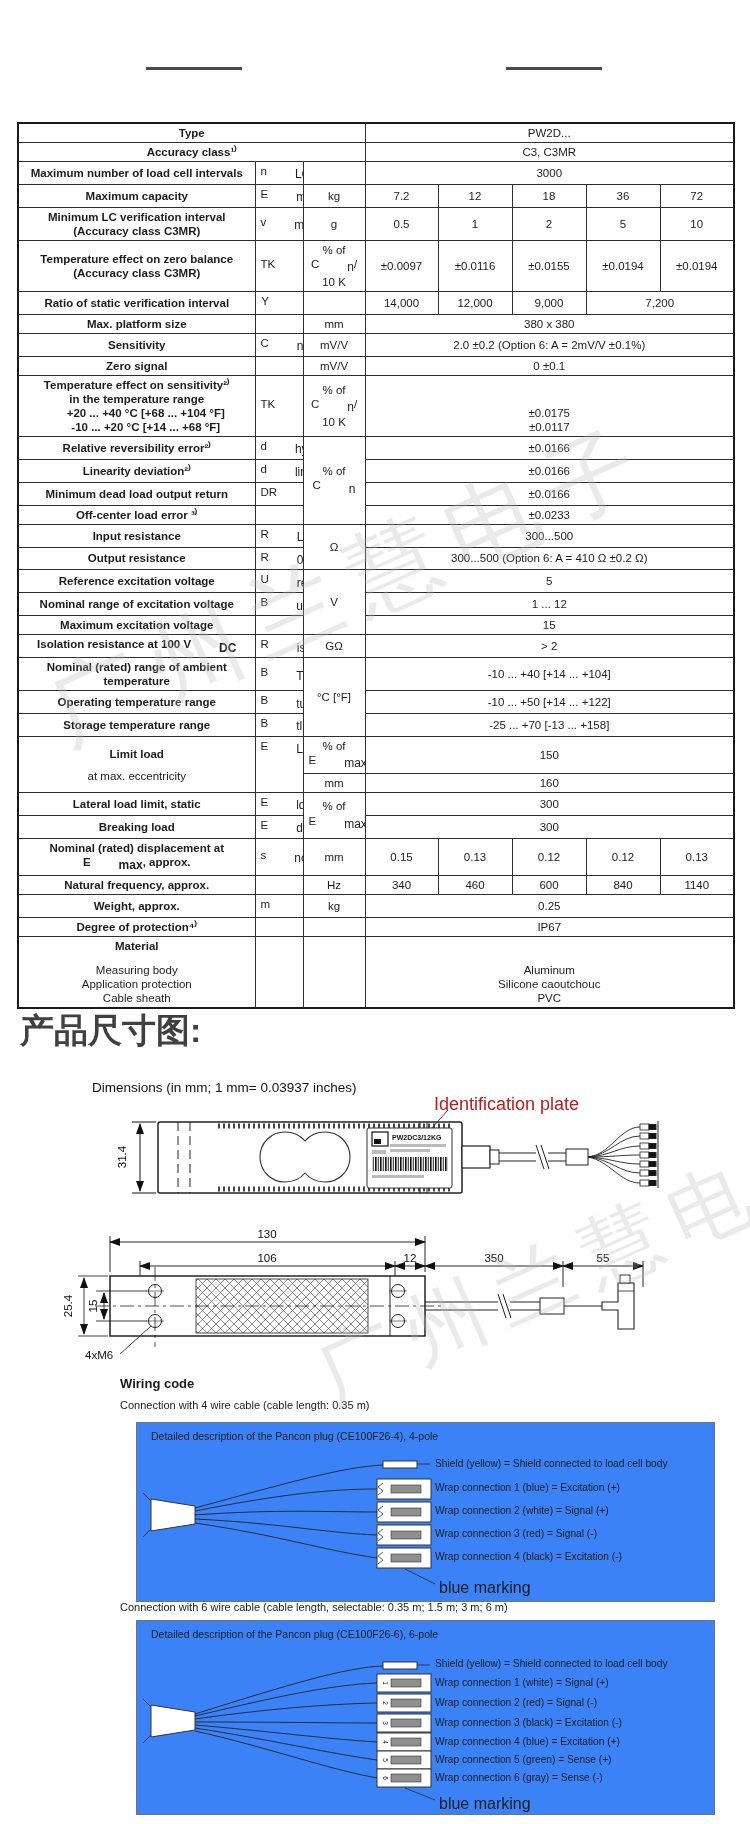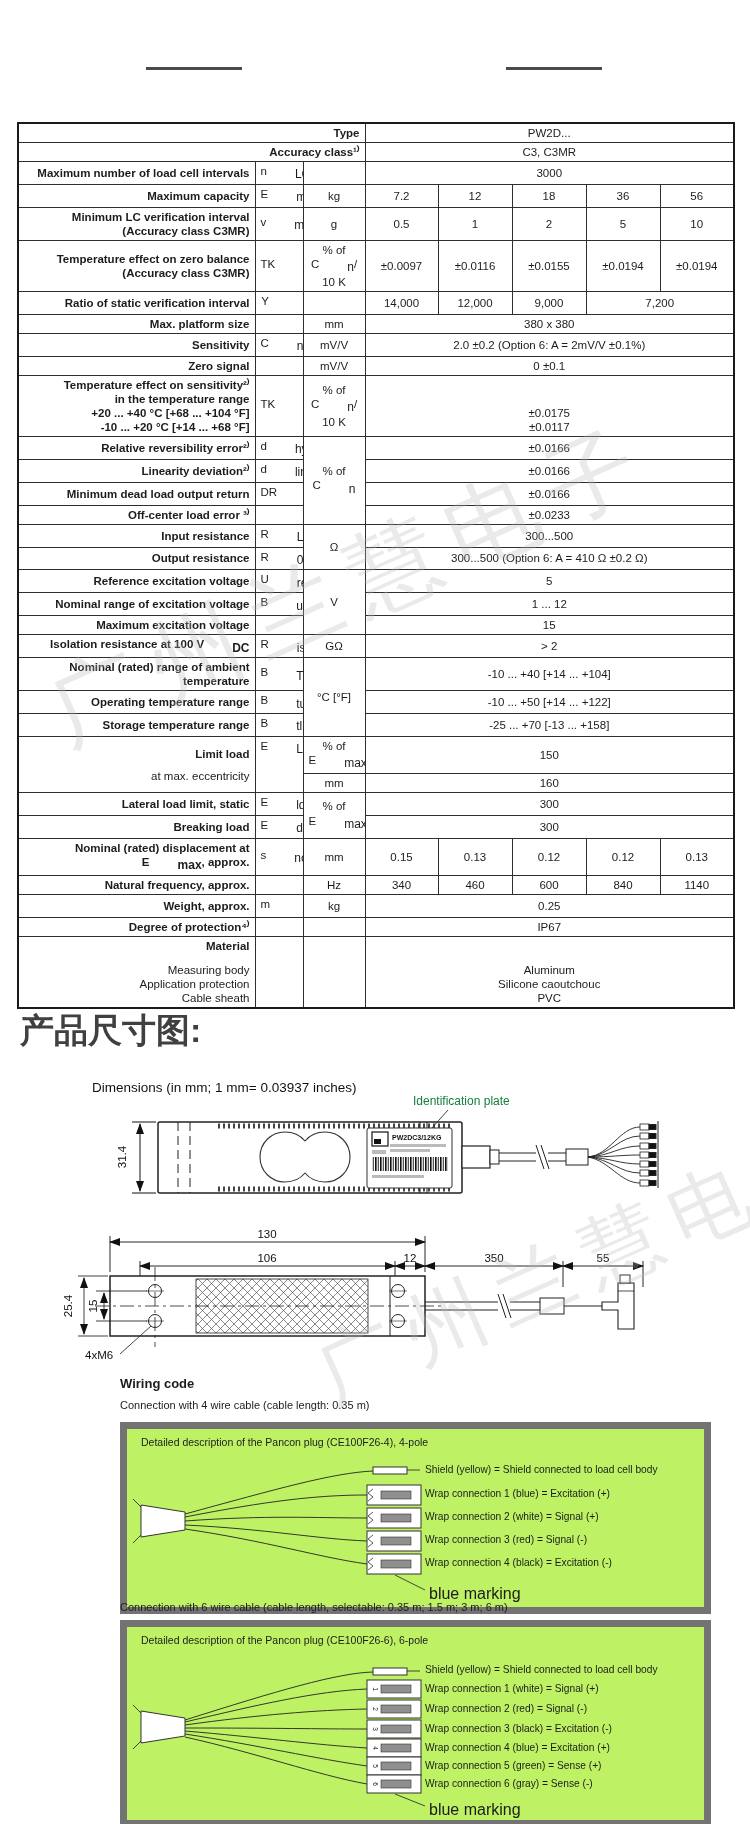--- a/index.html
+++ b/index.html
@@ -9,37 +9,37 @@
   .hdr{position:absolute;top:22px;left:0;width:750px;text-align:center;}
   .hdr-title{font-size:58px;font-weight:bold;color:#252525;letter-spacing:6px;line-height:1.1;}
   .hdr-sub{font-size:19px;color:#b9b9b9;letter-spacing:2px;margin-top:2px;}
   .hdr-line{position:absolute;top:67px;width:96px;border-top:3px solid #4a4a4a;}
   .hdr-line.l{left:146px;} .hdr-line.r{right:148px;}
   
   table.spec{position:absolute;top:122px;left:17px;width:716px;border-collapse:collapse;
              table-layout:fixed;border:2px solid #1a1a1a;}
   table.spec td{border:1px solid #2e2e2e;padding:2px 5px;font-size:11.5px;line-height:1.22;
                 vertical-align:middle;overflow:hidden;}
-  td.lb{font-weight:bold;text-align:right;}
+  td.lb{font-weight:bold;text-align:center;}
   td.sy,td.un,td.vl{text-align:center;}
   sub.s{font-size:12px;padding-left:28px;}
   .indent{padding-left:18px;font-weight:bold;}
   .plain{font-weight:normal;}
   .matsub{font-weight:normal;}
   
   .sec2{position:absolute;top:1008px;left:20px;font-size:34px;font-weight:bold;color:#404040;}
   .dimnote{position:absolute;top:1080px;left:92px;font-size:13.5px;color:#111;}
-  .idplate-label{position:absolute;top:1094px;left:413px;font-size:12px;color:#15803d;}
+  .idplate-label{position:absolute;top:1094px;left:434px;font-size:18px;color:#b91c1c;}
   svg{position:absolute;left:0;}
   .dimtxt{font-size:11.5px;fill:#111;}
   .platetxt{font-size:7px;font-weight:bold;fill:#111;}
   
   .wiring-head{position:absolute;top:1376px;left:120px;font-size:13px;font-weight:bold;}
   .wire-intro{position:absolute;left:120px;font-size:11px;}
-  .wbox{position:absolute;left:120px;width:577px;border:7px solid #737373;background:#bef264;}
+  .wbox{position:absolute;left:136px;width:577px;border:1px solid #737373;background:#3b82f6;}
   .wbox-title{position:absolute;top:7px;left:14px;font-size:10.5px;}
   .wlab{position:absolute;left:298px;font-size:10.2px;white-space:nowrap;}
   .bluelab{position:absolute;font-size:16px;}
   .pindigit{font-size:6.5px;fill:#111;}
   
   .wm{position:absolute;font-size:92px;color:rgba(185,185,185,0.30);letter-spacing:16px;
       transform:rotate(-24deg);transform-origin:left top;white-space:nowrap;pointer-events:none;z-index:6;}
 </style>
 </head>
 <body>
@@ -79,21 +79,21 @@
       <td class="vl" colspan="5">3000</td>
         </tr>
     <tr>
           <td class="lb">Maximum capacity</td>
       <td class="sy"><span>E</span><sub class="s">max</sub></td>
       <td class="un">kg</td>
       <td class="vl">7.2</td>
           <td class="vl">12</td>
       <td class="vl">18</td>
           <td class="vl">36</td>
-      <td class="vl">56</td>
+      <td class="vl">72</td>
         </tr>
     <tr>
           <td class="lb">Minimum LC verification interval (Accuracy class C3MR)</td>
       <td class="sy"><span>v</span><sub class="s">min</sub></td>
       <td class="un">g</td>
       <td class="vl">0.5</td>
           <td class="vl">1</td>
       <td class="vl">2</td>
           <td class="vl">5</td>
       <td class="vl">10</td>

